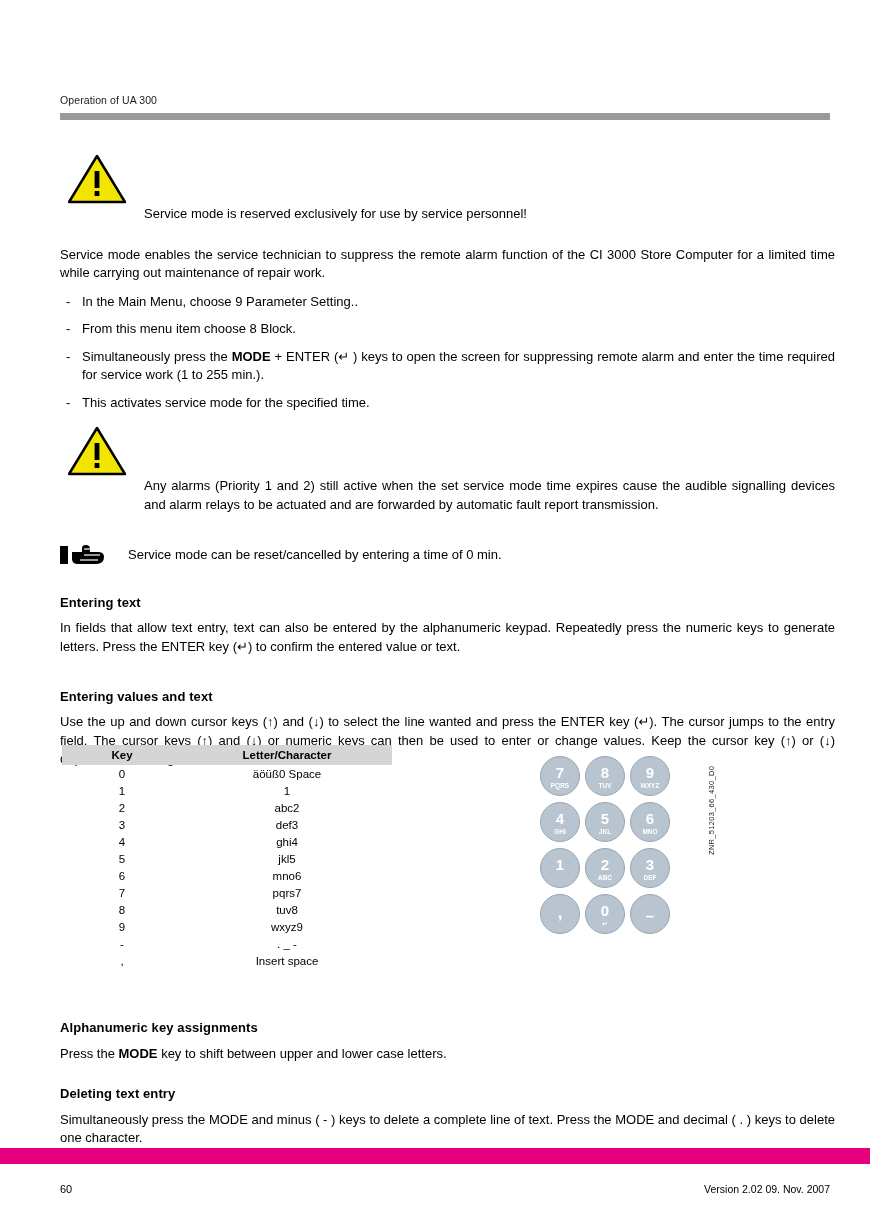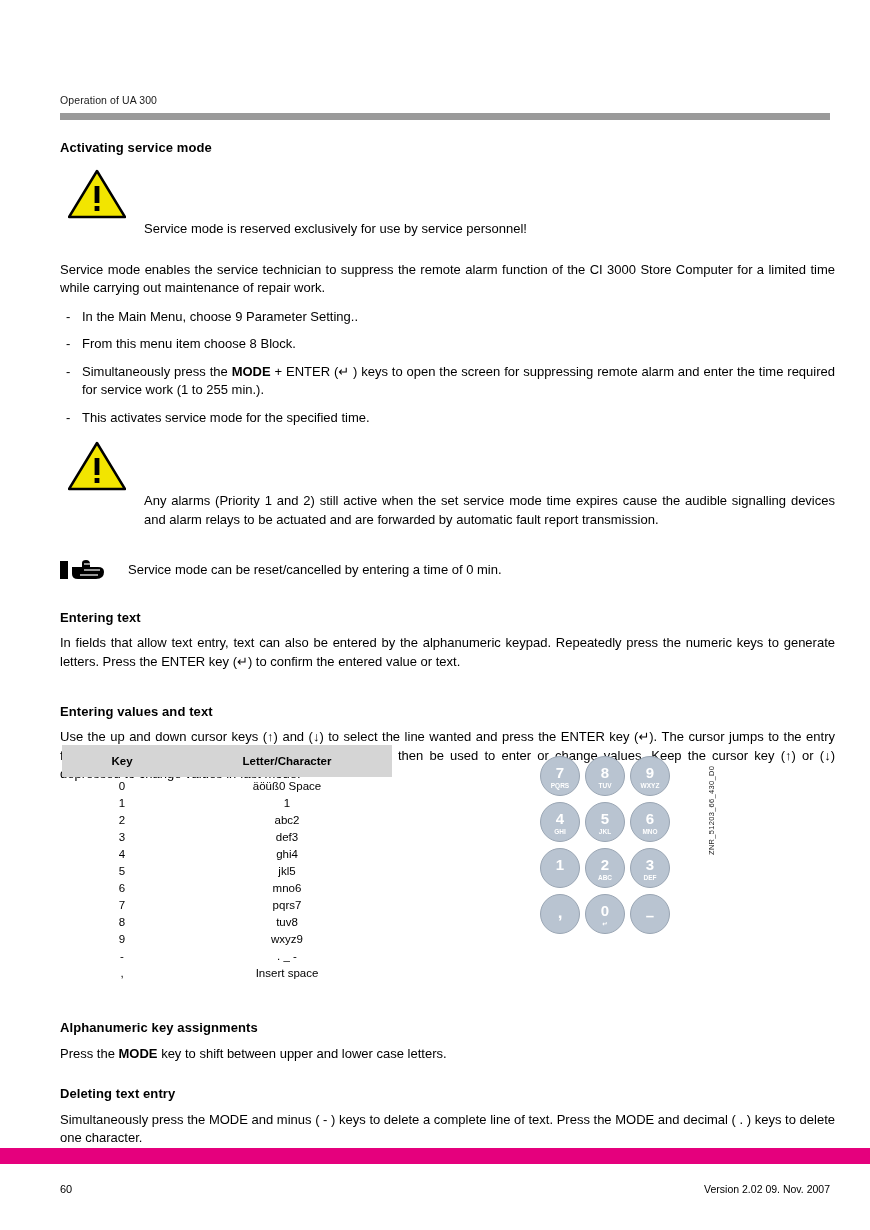--- a/index.html
+++ b/index.html
@@ -124,21 +124,21 @@
   }
   table.keytable {
     border-collapse: collapse;
     width: 330px;
     font-size: 11.5px;
   }
   table.keytable th {
     background: #d5d5d5;
     font-weight: bold;
     font-size: 11.5px;
-    padding: 10px 0;
+    padding: 4px 0;
     text-align: center;
   }
   table.keytable td {
     padding: 2.5px 0;
     text-align: center;
     font-size: 11.5px;
   }
   table.keytable th.col-key, table.keytable td.col-key { width: 120px; }
   table.keytable th.col-letter, table.keytable td.col-letter { width: 210px; }
 
@@ -231,21 +231,20 @@
 </head>
 <body>
 
 <div class="page">
 
   <div class="header-text">Operation of UA 300</div>
   <div class="header-rule"></div>
 
   <div class="content">
 
-    <h2 class="section">Activating service mode</h2>
 
     <div class="warn-row">
       <div class="warn-icon">
         <svg width="58" height="50" viewBox="0 0 58 50">
           <polygon points="29,2 57,48 1,48" fill="#f2e500" stroke="#000000" stroke-width="2.5" stroke-linejoin="round"></polygon>
           <rect x="26.6" y="17" width="4.8" height="17" fill="#000000"></rect>
           <rect x="26.6" y="37" width="4.8" height="5" fill="#000000"></rect>
         </svg>
       </div>
       <div class="warn-text">Service mode is reserved exclusively for use by service personnel!</div>

